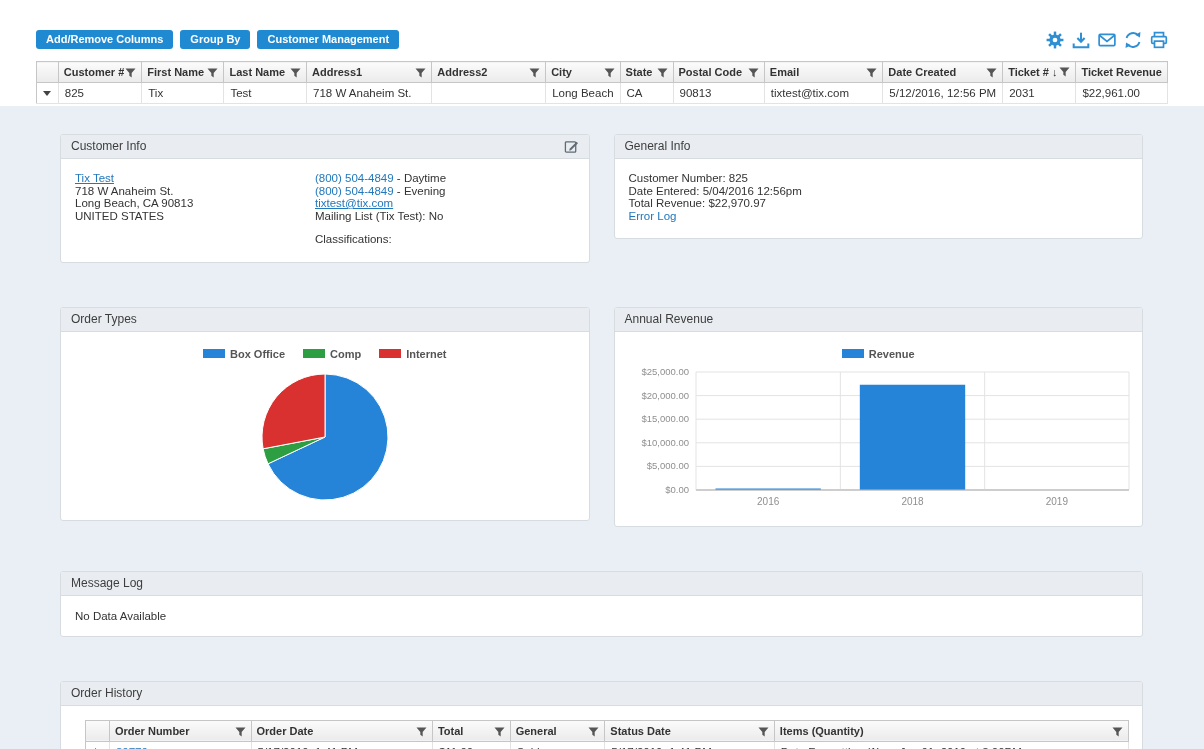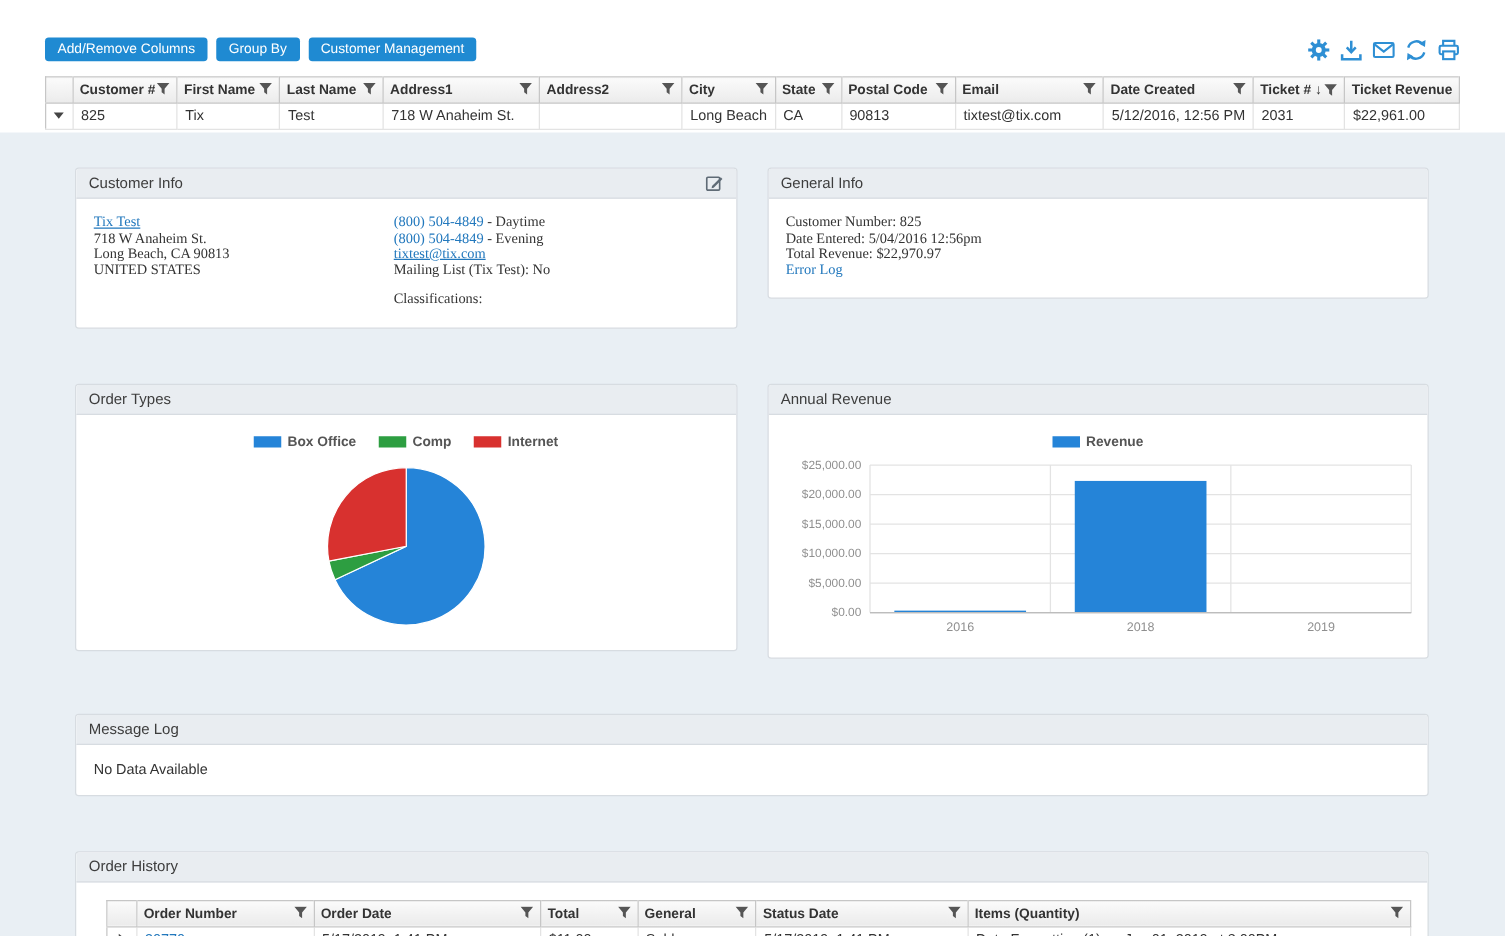--- a/index.html
+++ b/index.html
@@ -11,36 +11,36 @@
     color:#333;
   }
   a { color:#2278bd; text-decoration:none; cursor:pointer; }
   a.u { text-decoration:underline; }
 
   
   .top { background:#fff; padding:30px 36px 2px 36px; }
   .toolbar { display:flex; justify-content:space-between; align-items:center; margin-bottom:12px; }
   .toolbar-buttons { display:flex; gap:7px; }
   .btn {
-    background:#1f8ad2; color:#fff; font-size:11px; font-weight:normal;
+    background:#1f8ad2; color:#fff; font-size:11px; font-weight:bold;
     padding:3px 10px; border:none; border-radius:3px; cursor:pointer;
     font-family:inherit; line-height:13px;
   }
   .toolbar-icons { display:flex; gap:8px; align-items:center; }
   .icon-btn { width:18px; height:18px; cursor:pointer; display:inline-block; }
 
   
   table.grid { border-collapse:collapse; table-layout:fixed; background:#fff; border:1px solid #c6c6c6; }
   table.grid th {
     background:linear-gradient(#fbfbfb,#ebebeb);
     border-right:1px solid #c6c6c6; border-bottom:1px solid #c6c6c6;
     padding:4px 5px; font-size:11px; font-weight:bold; color:#333;
     text-align:left; white-space:nowrap; overflow:hidden; cursor:pointer;
   }
-  table.grid th .hwrap { display:flex; align-items:flex-start; justify-content:space-between; gap:1px; }
+  table.grid th .hwrap { display:flex; align-items:flex-end; justify-content:space-between; gap:1px; }
   table.grid th .hlabel { overflow:hidden; text-overflow:clip; }
   table.grid td {
     border-right:1px solid #e3e3e3; border-bottom:1px solid #e3e3e3;
     padding:4px 6px; font-size:11.5px; color:#333;
     white-space:nowrap; overflow:hidden; background:#fff;
   }
   table.grid tbody tr:nth-child(even) td { background:#f5f5f5; }
   .funnel { flex:0 0 auto; }
   .sort-arrow { font-size:11px; color:#333; font-weight:bold; margin-left:2px; }
   .tri-down {
@@ -61,21 +61,21 @@
   .half { flex:1; }
   .full { margin-bottom:44px; }
   .panel > header {
     background:#e9edf1; border-bottom:1px solid #d7dce1;
     padding:4px 10px; font-size:12px; color:#3d3d3d;
     display:flex; justify-content:space-between; align-items:center; line-height:15px;
   }
   .ci-body { display:flex; padding:13px 14px 16px; font-size:11.5px; line-height:12.5px; color:#333; }
   .ci-left { width:240px; }
   .ci-right { flex:1; }
-  .ci-body p, .gi-body p { margin:0;font-family:Liberation Serif, serif; }
+  .ci-body p, .gi-body p { margin:0; }
   .gi-body { padding:13px 14px 16px; font-size:11.5px; line-height:12.5px; color:#333; }
   .classifications { margin-top:11px !important; }
 
   .chart-body { padding:8px 0 14px; }
   .chart-legend { display:flex; justify-content:center; align-items:center; gap:18px; font-size:11px; color:#555; margin:8px 0 4px; }
   .legend-item { display:inline-flex; align-items:center;font-weight:bold; }
   .legend-item .sw { display:inline-block; width:22px; height:9px; margin-right:5px; }
   svg.pie { display:block; margin:2px auto 0; }
   svg.bars { display:block; margin:0 auto; }
 

